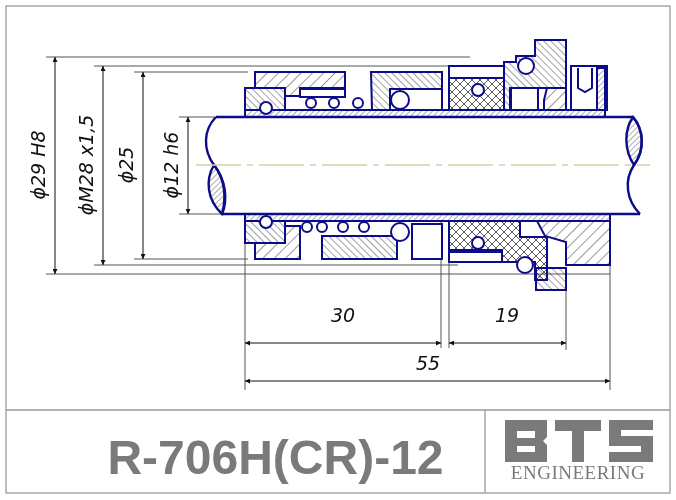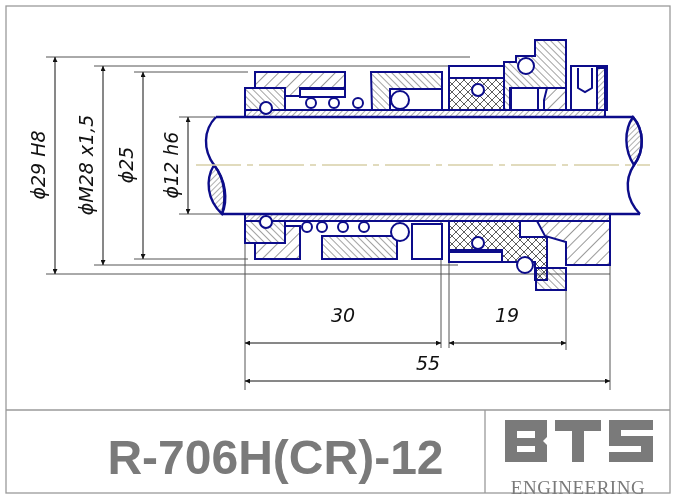--- a/index.html
+++ b/index.html
@@ -3,21 +3,21 @@
 <meta charset="utf-8">
 <style>
   html,body{margin:0;padding:0;background:#fff;}
   body{width:676px;height:500px;position:relative;overflow:hidden;font-family:"Liberation Sans",sans-serif;}
   #drawing{position:absolute;left:0;top:0;}
   .title-block{position:absolute;left:6px;top:410px;width:664px;height:83px;}
   .part-number{position:absolute;left:0;top:0;width:479px;height:95px;display:flex;align-items:center;justify-content:center;
     font-family:"Liberation Sans",sans-serif;font-weight:bold;font-size:48px;color:#7a7a7a;letter-spacing:0px;margin-left:30px;}
   .logo{position:absolute;left:479px;top:0;width:185px;height:83px;}
   .logo-letters{position:absolute;left:20px;top:10px;width:148px;height:42px;}
-  .logo-sub{position:absolute;left:18px;top:67px;width:150px;text-align:center;font-family:"Liberation Serif",serif;font-size:19px;color:#7a7a7a;letter-spacing:0.5px;}
+  .logo-sub{position:absolute;left:18px;top:52px;width:150px;text-align:center;font-family:"Liberation Serif",serif;font-size:19px;color:#7a7a7a;letter-spacing:0.5px;}
   .dimtext{font-family:"DejaVu Sans",sans-serif;font-style:italic;font-size:19px;fill:#111;}
 </style>
 </head>
 <body>
 
 <svg id="drawing" width="676" height="500" viewBox="0 0 676 500">
   <defs>
     <pattern id="hatch" patternUnits="userSpaceOnUse" width="8" height="8" patternTransform="rotate(45)">
       <line x1="0" y1="0" x2="0" y2="8" stroke="#333" stroke-width="1"></line>
     </pattern>

